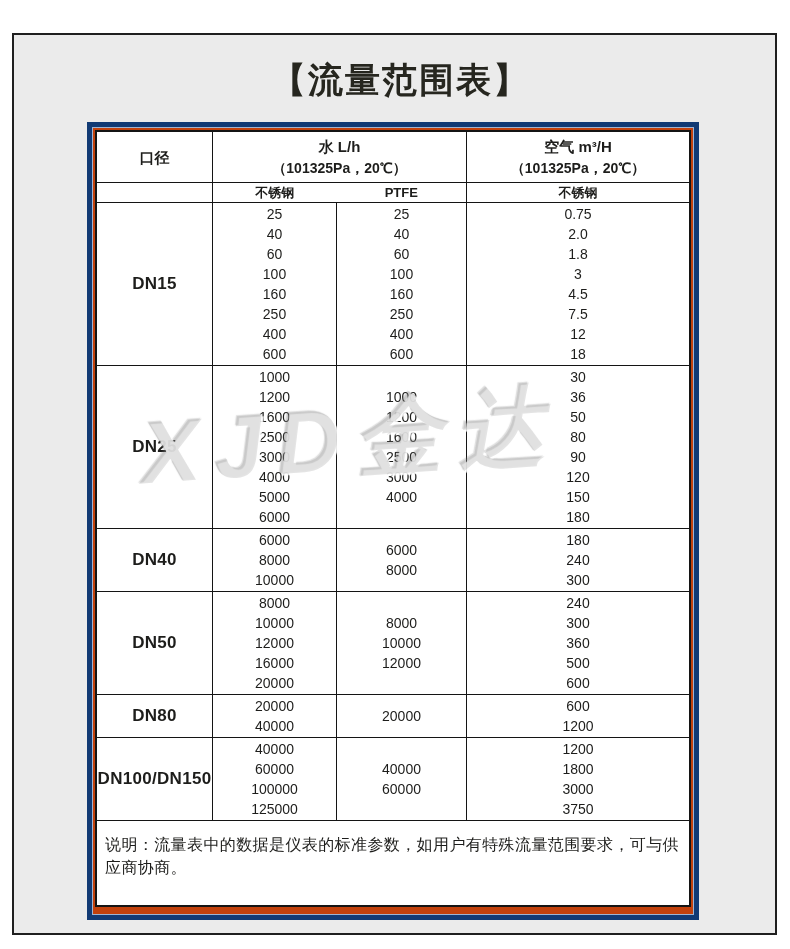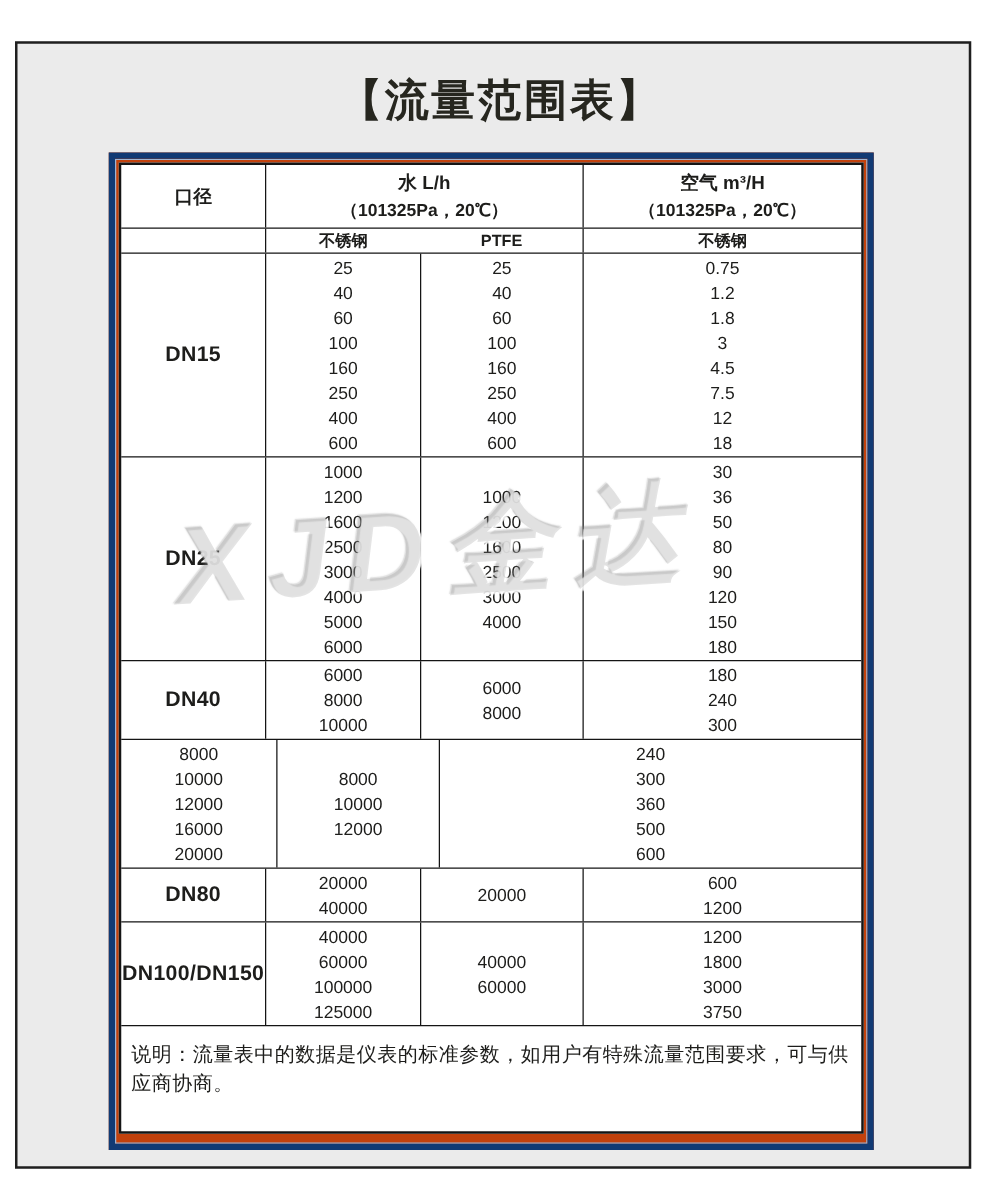--- a/index.html
+++ b/index.html
@@ -98,21 +98,21 @@
               <div class="val">40</div>
               <div class="val">60</div>
               <div class="val">100</div>
               <div class="val">160</div>
               <div class="val">250</div>
               <div class="val">400</div>
               <div class="val">600</div>
             </div>
             <div class="cell c-air stack">
               <div class="val">0.75</div>
-              <div class="val">1.2</div>
+              <div class="val">2.0</div>
               <div class="val">1.8</div>
               <div class="val">3</div>
               <div class="val">4.5</div>
               <div class="val">7.5</div>
               <div class="val">12</div>
               <div class="val">18</div>
             </div>
           </div>
           <div class="sec-row">
             <div class="cell c-dia dia-label">DN25</div>
@@ -156,20 +156,21 @@
               <div class="val">6000</div>
               <div class="val">8000</div>
             </div>
             <div class="cell c-air stack">
               <div class="val">180</div>
               <div class="val">240</div>
               <div class="val">300</div>
             </div>
           </div>
           <div class="sec-row">
+            <div class="cell c-dia dia-label">DN50</div>
             <div class="cell c-ss stack">
               <div class="val">8000</div>
               <div class="val">10000</div>
               <div class="val">12000</div>
               <div class="val">16000</div>
               <div class="val">20000</div>
             </div>
             <div class="cell c-ptfe stack">
               <div class="val">8000</div>
               <div class="val">10000</div>

